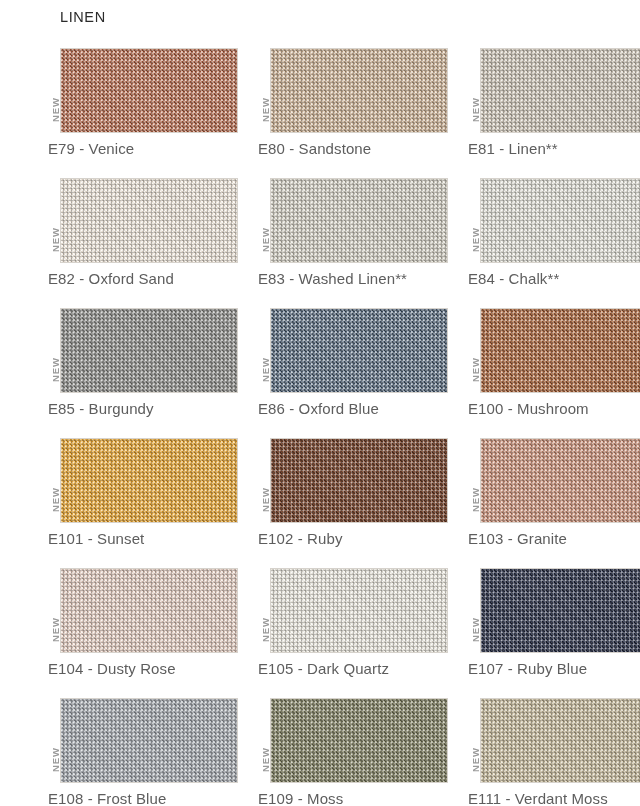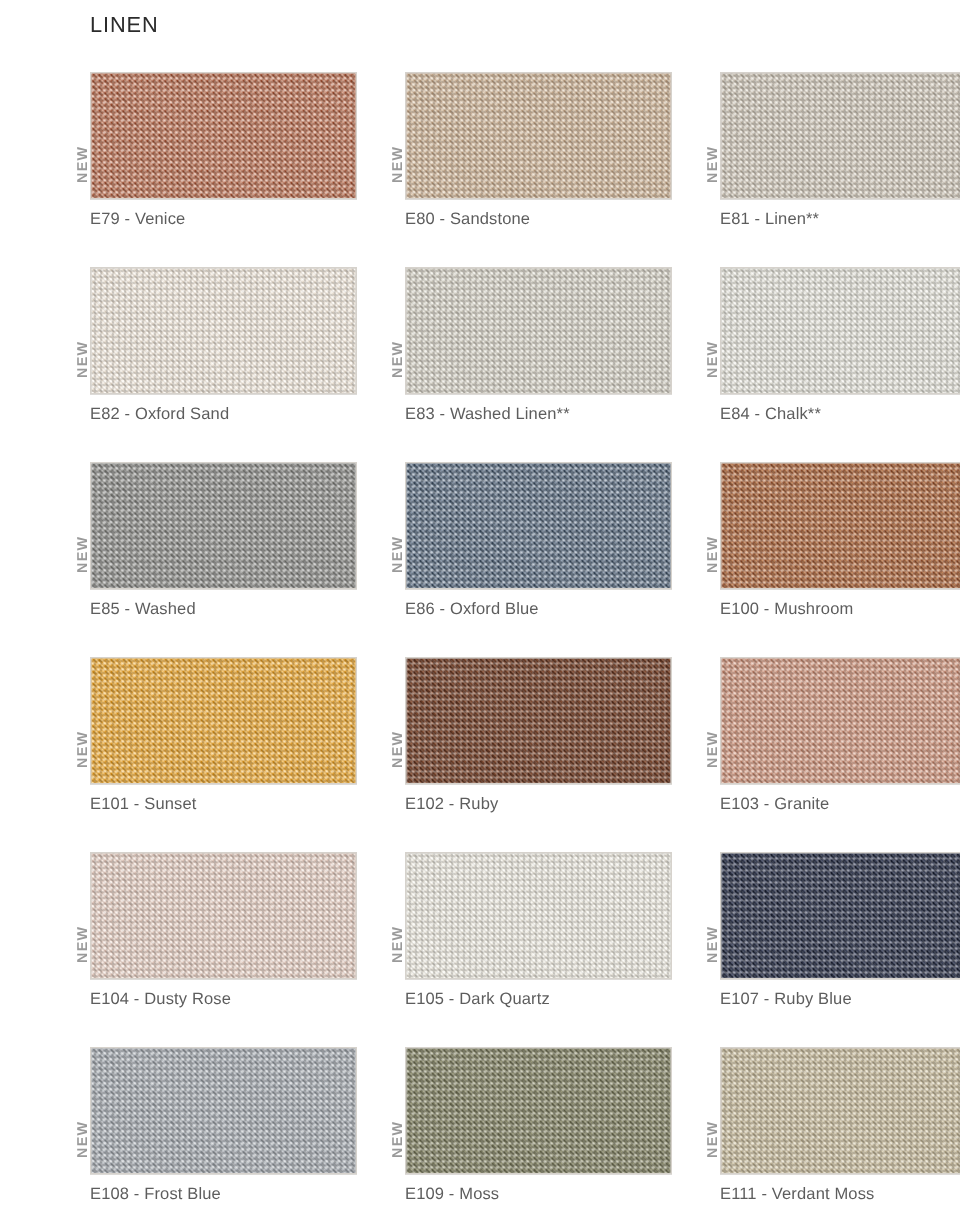--- a/index.html
+++ b/index.html
@@ -107,23 +107,23 @@
     background:
       repeating-linear-gradient(45deg,
         rgba(255,255,255,0.10) 0px,
         rgba(255,255,255,0.10) 1px,
         rgba(0,0,0,0.06) 1px,
         rgba(0,0,0,0.06) 2px);
     pointer-events: none;
   }
   .swatch-label {
     position: absolute;
-    left: 16px;
+    left: 4px;
     top: 96px;
-    font-size: 11px;
+    font-size: 15px;
     color: #5d5d5d;
     letter-spacing: 0.1px;
     white-space: nowrap;
   }
 </style>
 </head>
 <body>
 
 <div id="page">
 
@@ -170,21 +170,21 @@
         <div class="swatch-wrap">
           <div class="swatch" style="--base: #e2e0d8; --light: #f2f1ec; --dark: #d0cec3;"></div>
         </div>
         <div class="swatch-label">E84 - Chalk**</div>
       </div>
       <div class="cell">
         <div class="new-badge">NEW</div>
         <div class="swatch-wrap">
           <div class="swatch" style="--base: #8d8d8b; --light: #aeaeac; --dark: #74746f;"></div>
         </div>
-        <div class="swatch-label">E85 - Washed</div>
+        <div class="swatch-label">E85 - Burgundy</div>
       </div>
       <div class="cell">
         <div class="new-badge">NEW</div>
         <div class="swatch-wrap">
           <div class="swatch" style="--base: #4c5d72; --light: #8c9cae; --dark: #3a4a5d;"></div>
         </div>
         <div class="swatch-label">E86 - Oxford Blue</div>
       </div>
       <div class="cell">
         <div class="new-badge">NEW</div>

